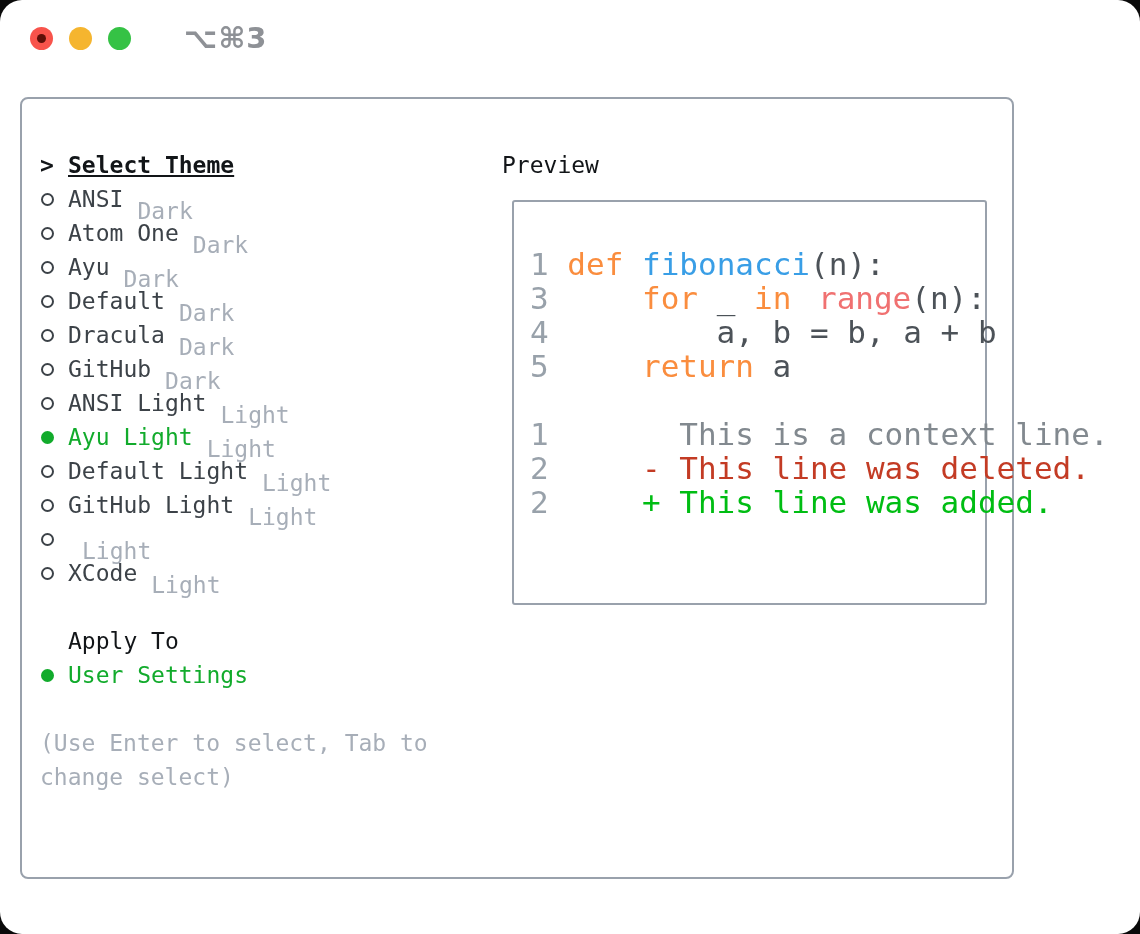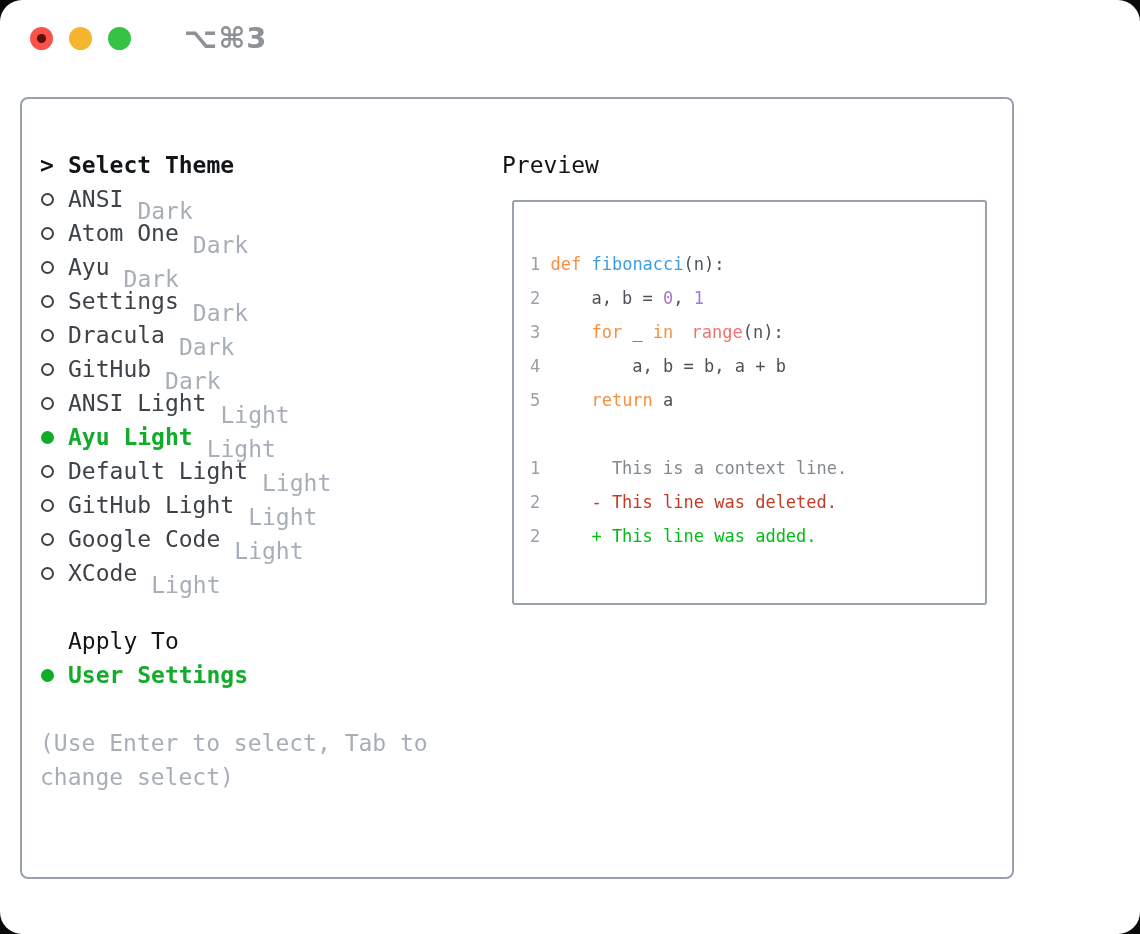--- a/index.html
+++ b/index.html
@@ -44,43 +44,43 @@
 
   .row {
     height: 34px; line-height: 34px;
     font-size: 23px; white-space: pre;
     display: flex; align-items: center;
     color: var(--c-item_text);
   }
   .spacer { height: 34px; }
   .cell { width: 28px; flex: none; display: inline-flex; align-items: center; }
   .pointer { font-weight: bold; color: var(--c-title_text); }
-  .title-row .title-text { font-weight: bold; color: var(--c-title_text); }
+  .title-row .title-text { font-weight: bold; color: var(--c-title_text); text-decoration: underline; }
   .radio {
     width: 13px; height: 13px; border-radius: 50%;
     border: 2px solid var(--c-item_text);
     margin-left: 1px; flex: none;
   }
   .row.selected .radio { background: var(--c-accent_green); border-color: var(--c-accent_green); }
-  .row.selected .item-name, .row.selected .apply-label { color: var(--c-accent_green); font-weight: bold; }
+  .row.selected .item-name, .row.selected .apply-label { color: var(--c-accent_green); }
   .item-variant { color: var(--c-muted); margin-left: 14px; margin-top: 24px; }
   .apply-title { color: var(--c-title_text); padding-left: 28px; }
   .hint-line { color: var(--c-muted); }
 
   
   .preview-title { font-weight: normal; color: var(--c-title_text); }
   .preview-box {
     margin: 18px 0 0 10px;
     width: 475px; height: 405px;
     border: 2px solid var(--c-panel_border);
     border-radius: 3px;
     padding: 45px 0 0 16px;
     background: #ffffff;
   }
-  .pline { height: 34px; line-height: 34px; font-size: 17px; white-space: pre; }
+  .pline { height: 34px; line-height: 34px; font-size: 31px; white-space: pre; }
   .lineno { display: inline-block; width: 2ch; color: var(--c-code-lineno); }
   .tok-plain    { color: var(--c-code-plain); }
   .tok-keyword  { color: var(--c-code-keyword); }
   .tok-function { color: var(--c-code-function); }
   .tok-number   { color: var(--c-code-number); }
   .tok-call     { color: var(--c-code-call); margin-left: 8px; }
   .diff-context { color: var(--c-code-context); text-align: center; }
   .diff-deleted { color: var(--c-code-deleted); }
   .diff-added   { color: var(--c-code-added); margin-top: 24px; }
 </style>
@@ -112,21 +112,21 @@
 
   <div class="row list-item">
     <span class="cell"><span class="radio"></span></span><span class="item-name">Atom One</span><span class="item-variant">Dark</span>
   </div>
 
   <div class="row list-item">
     <span class="cell"><span class="radio"></span></span><span class="item-name">Ayu</span><span class="item-variant">Dark</span>
   </div>
 
   <div class="row list-item">
-    <span class="cell"><span class="radio"></span></span><span class="item-name">Settings</span><span class="item-variant">Dark</span>
+    <span class="cell"><span class="radio"></span></span><span class="item-name">Default</span><span class="item-variant">Dark</span>
   </div>
 
   <div class="row list-item">
     <span class="cell"><span class="radio"></span></span><span class="item-name">Dracula</span><span class="item-variant">Dark</span>
   </div>
 
   <div class="row list-item">
     <span class="cell"><span class="radio"></span></span><span class="item-name">GitHub</span><span class="item-variant">Dark</span>
   </div>
 
@@ -140,21 +140,21 @@
 
   <div class="row list-item">
     <span class="cell"><span class="radio"></span></span><span class="item-name">Default Light</span><span class="item-variant">Light</span>
   </div>
 
   <div class="row list-item">
     <span class="cell"><span class="radio"></span></span><span class="item-name">GitHub Light</span><span class="item-variant">Light</span>
   </div>
 
   <div class="row list-item">
-    <span class="cell"><span class="radio"></span></span><span class="item-name">Google Code</span><span class="item-variant">Light</span>
+    <span class="cell"><span class="radio"></span></span><span class="item-variant">Light</span>
   </div>
 
   <div class="row list-item">
     <span class="cell"><span class="radio"></span></span><span class="item-name">XCode</span><span class="item-variant">Light</span>
   </div>
 </div>
 
       <div class="spacer"></div>
 
       <div class="row apply-title">Apply To</div>
@@ -171,21 +171,20 @@
       <div class="row hint-line">(Use Enter to select, Tab to</div>
       <div class="row hint-line">change select)</div>
     </div>
 
     <div class="right-col">
       <div class="row preview-title">Preview</div>
       <div class="preview-box">
         <div id="code-lines">
   <div class="pline"><span class="lineno">1</span><span class="codetext"><span class="tok-keyword">def</span><span class="tok-plain"> </span><span class="tok-function">fibonacci</span><span class="tok-plain">(n):</span></span></div>
 
-  <div class="pline"><span class="lineno">2</span><span class="codetext"><span class="tok-plain">    a, b = </span><span class="tok-number">0</span><span class="tok-plain">, </span><span class="tok-number">1</span></span></div>
 
   <div class="pline"><span class="lineno">3</span><span class="codetext"><span class="tok-plain">    </span><span class="tok-keyword">for</span><span class="tok-plain"> _ </span><span class="tok-keyword">in</span><span class="tok-plain"> </span><span class="tok-call">range</span><span class="tok-plain">(n):</span></span></div>
 
   <div class="pline"><span class="lineno">4</span><span class="codetext"><span class="tok-plain">        a, b = b, a + b</span></span></div>
 
   <div class="pline"><span class="lineno">5</span><span class="codetext"><span class="tok-plain">    </span><span class="tok-keyword">return</span><span class="tok-plain"> a</span></span></div>
 </div>
         <div class="spacer"></div>
         <div id="diff-lines">
   <div class="pline"><span class="lineno">1</span><span class="diffbody diff-context">      This is a context line.</span></div>

